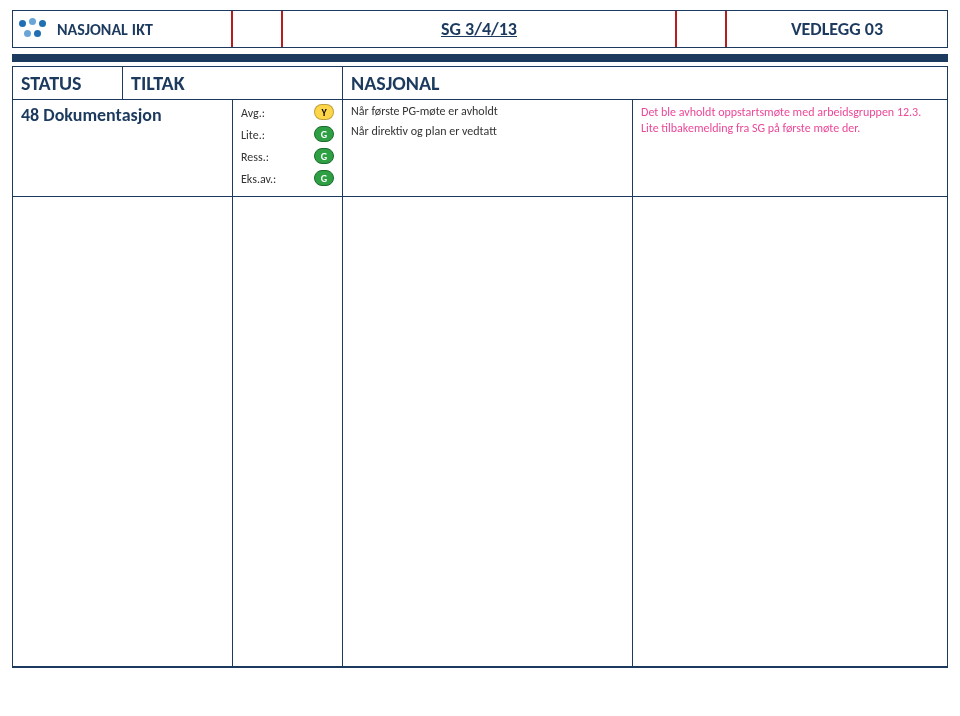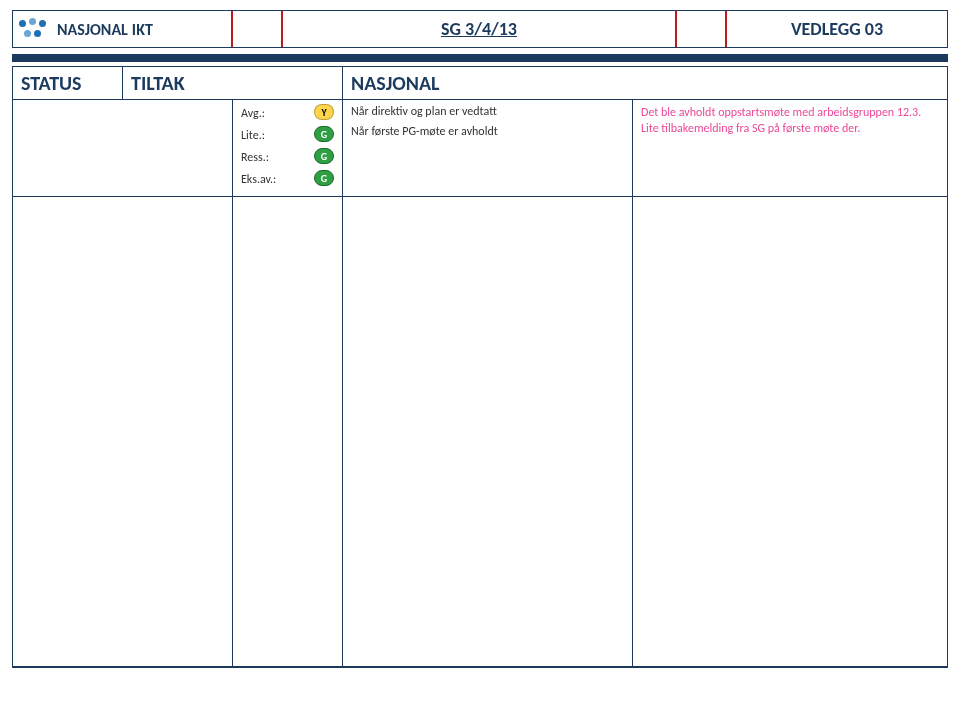--- a/index.html
+++ b/index.html
@@ -128,20 +128,21 @@
 
   <div class="trow">
     <div class="tcell c2 th">STATUS</div>
     <div class="tcell c1 th">TILTAK</div>
     <div class="tcell c4 th">NASJONAL</div>
   </div>
 
   <div class="trow body-row">
     <div class="tcell c1">
       <div class="tiltak-title">
+        <div>48 Dokumentasjon</div>
       </div>
     </div>
     <div class="tcell c2">
       <div class="status-list">
         <div class="status-row">
           <span class="lbl">Avg.:</span>
           <span class="badge bY">Y</span>
         </div>
         <div class="status-row">
           <span class="lbl">Lite.:</span>
@@ -152,22 +153,22 @@
           <span class="badge bG">G</span>
         </div>
         <div class="status-row">
           <span class="lbl">Eks.av.:</span>
           <span class="badge bG">G</span>
         </div>
       </div>
     </div>
     <div class="tcell c3">
       <div class="milep-list">
+        <div>Når første PG-møte er avholdt</div>
         <div>Når direktiv og plan er vedtatt</div>
-        <div>Når første PG-møte er avholdt</div>
       </div>
     </div>
     <div class="tcell c4">
       <div class="kom-text">Det ble avholdt oppstartsmøte med arbeidsgruppen 12.3. Lite tilbakemelding fra SG på første møte der.</div>
     </div>
   </div>
 
   <div class="trow empty-large">
     <div class="tcell c1"></div>
     <div class="tcell c2"></div>

